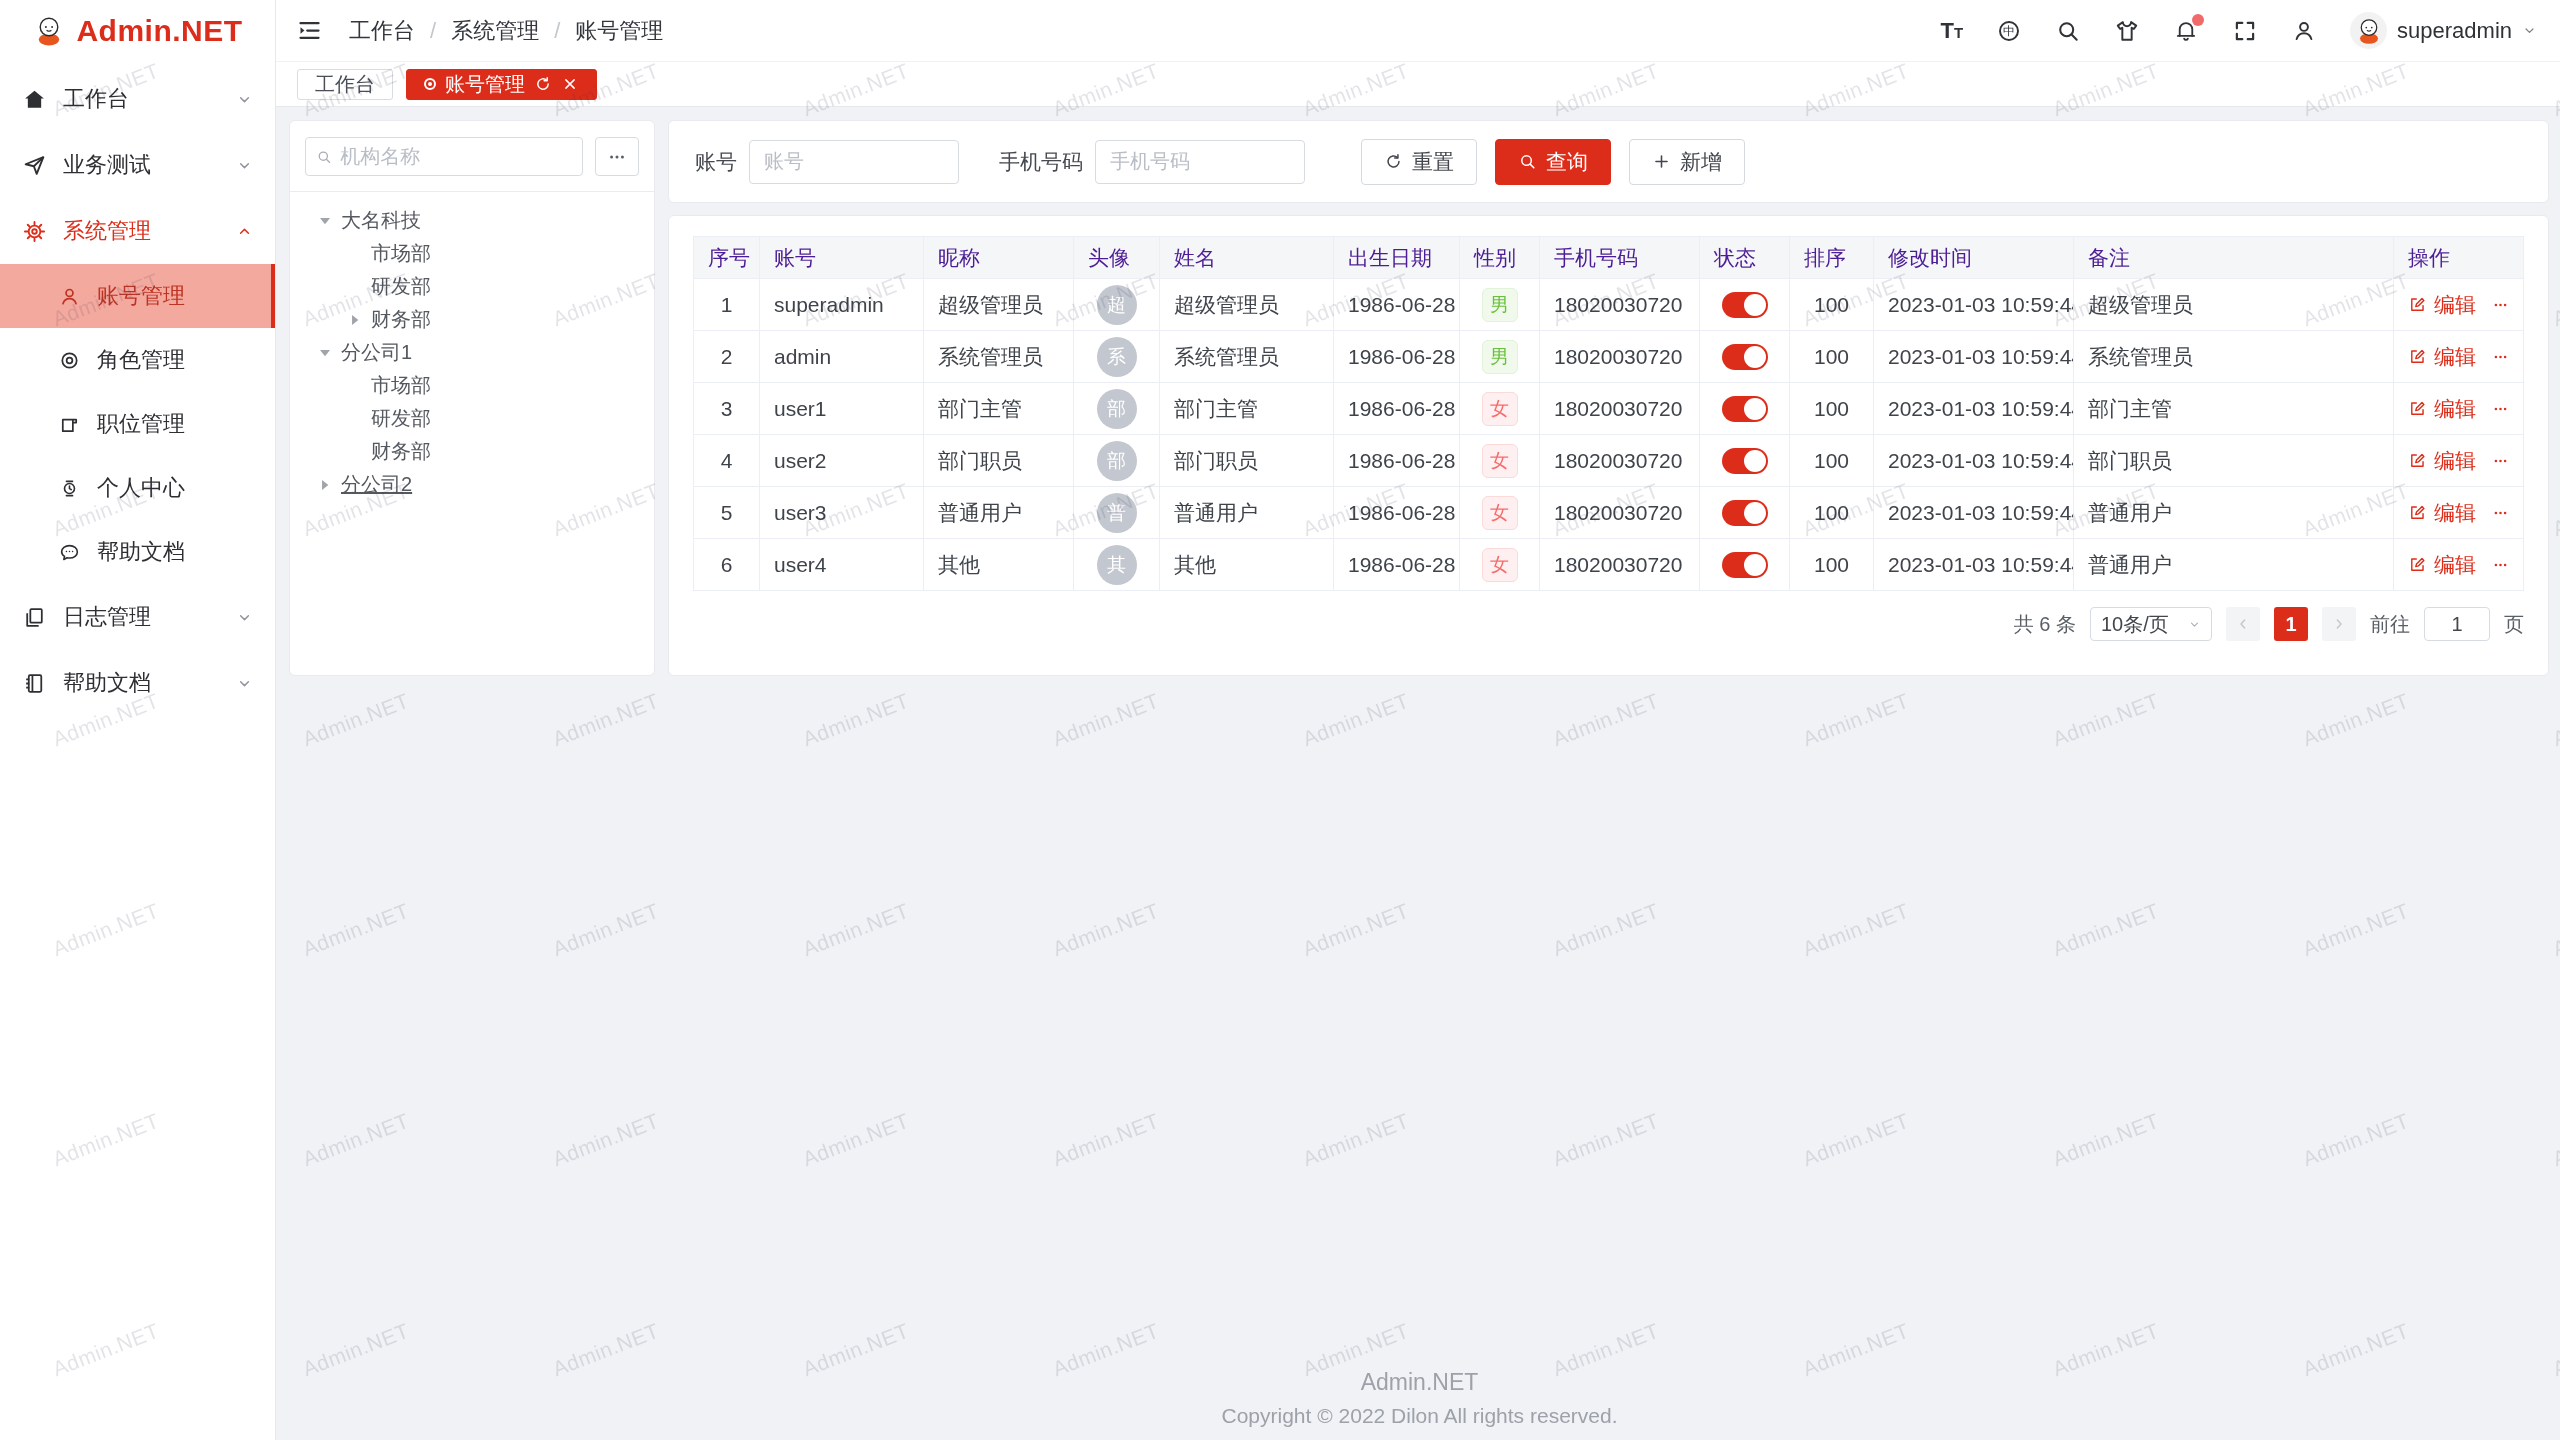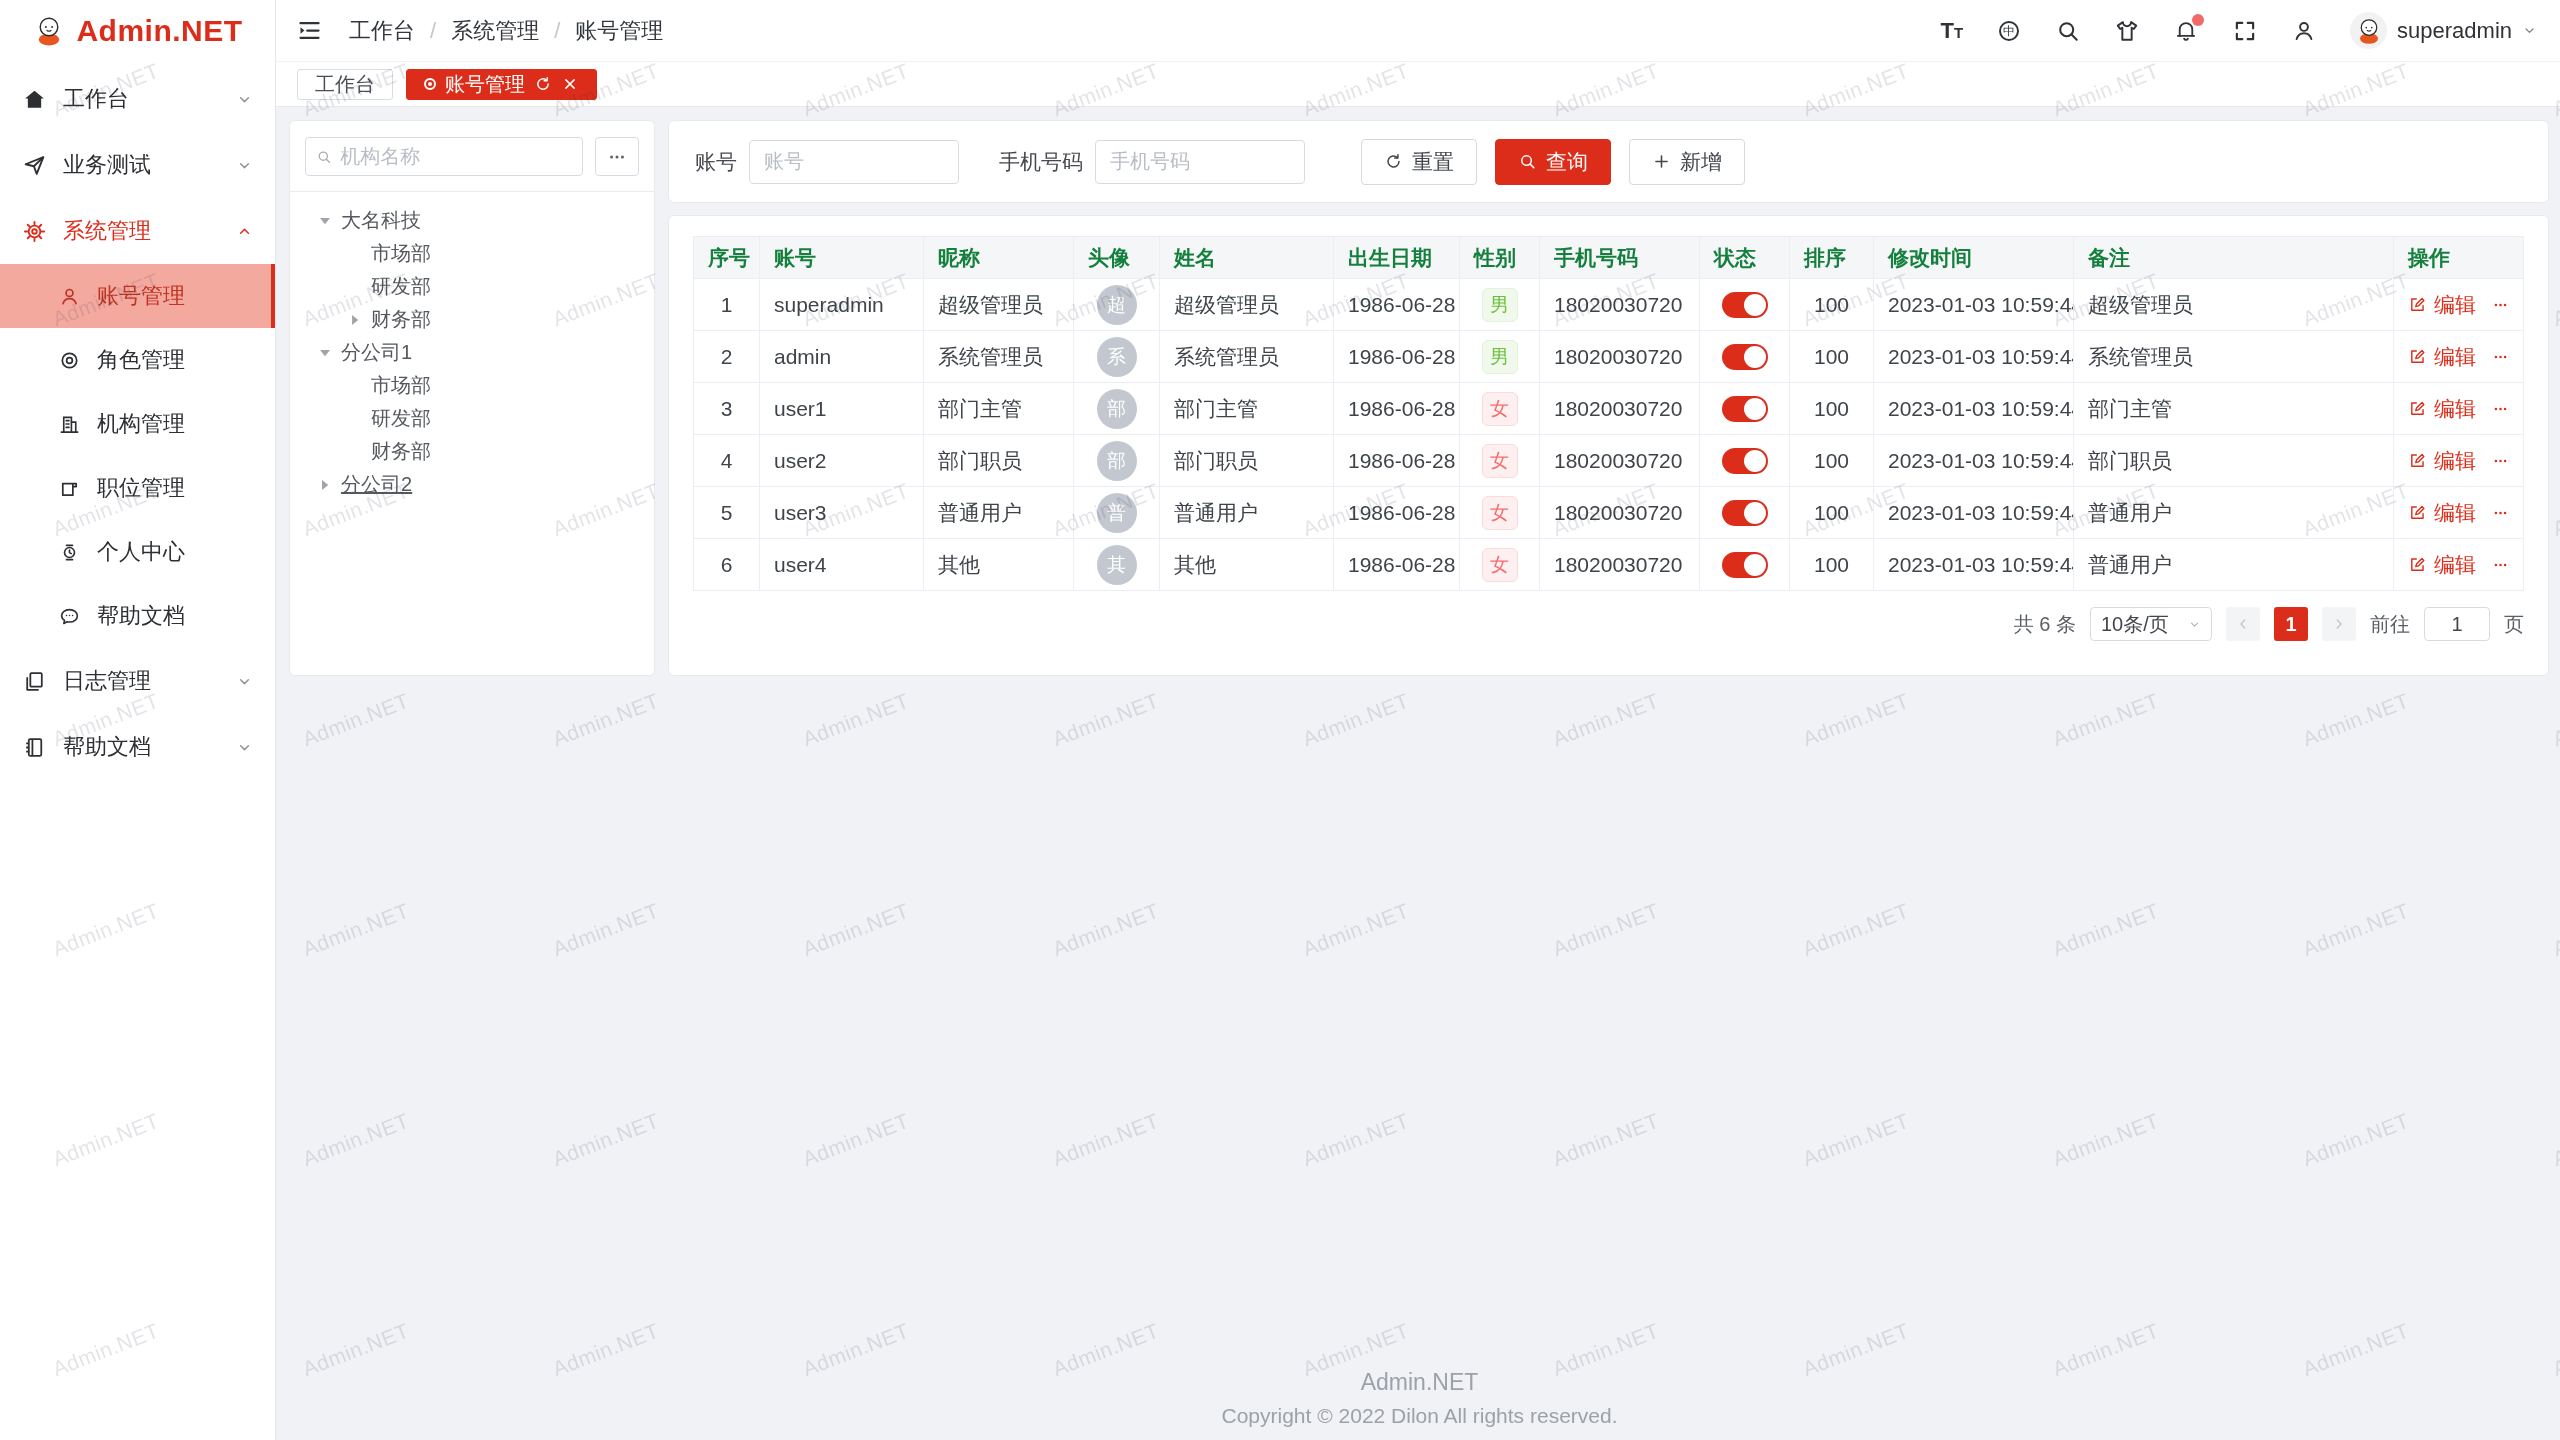--- a/index.html
+++ b/index.html
@@ -76,21 +76,21 @@
   .flabel.second { margin-left:40px; }
   .btns { display:flex; align-items:center; gap:18px; margin-left:56px; }
   .btn { height:46px; padding:0 22px; border-radius:4px; font-size:21px; display:flex; align-items:center; gap:9px; cursor:pointer; border:1px solid #d5d9e0; background:#fff; color:#43474d; font-family:inherit; }
   .btn svg { width:19px; height:19px; }
   .btn.primary { background:#DC2D1A; border-color:#DC2D1A; color:#fff; }
 
   
   .table-card { height:461px; padding:20px 24px; }
   table { width:100%; border-collapse:collapse; table-layout:fixed; }
   th,td { border:1px solid #ebeef5; font-size:21px; padding:0 14px; overflow:hidden; white-space:nowrap; }
-  th { height:42px; background:#f5f6f8; color:#15803d; font-weight:700; text-align:left;margin-top:12px; }
+  th { height:42px; background:#f5f6f8; color:#4c1d95; font-weight:400; text-align:left;margin-top:12px; }
   td { height:52px; color:#3f444b; }
   th.c, td.c { text-align:center; padding:0 4px; }
   .avatar { display:inline-flex; width:40px; height:40px; border-radius:50%; background:#c3c7cf; color:#fff; font-size:19px; align-items:center; justify-content:center; vertical-align:middle; }
   .gender { display:inline-flex; min-width:36px; height:34px; padding:0 6px; align-items:center; justify-content:center; border-radius:6px; font-size:19px; }
   .gender.male { color:#67c23a; background:#f0f9eb; border:1px solid #e1f3d8; }
   .gender.female { color:#f56c6c; background:#fef0f0; border:1px solid #fbdada; }
   .toggle { display:inline-block; width:46px; height:26px; border-radius:13px; background:#DC2D1A; position:relative; vertical-align:middle; cursor:pointer; }
   .toggle .knob { position:absolute; top:2px; right:2px; width:22px; height:22px; border-radius:50%; background:#fff; }
   .opsbox { display:flex; align-items:center; color:#DC2D1A; }
   .edit { display:flex; align-items:center; gap:7px; cursor:pointer; }
@@ -301,29 +301,20 @@
         <div class="m-item sub">
           <svg class="ic mi">
             <use href="#i-aim"></use>
           </svg>
           <span class="ml">角色管理</span>
           <svg class="ic mc">
             <use></use>
           </svg>
         </div>
 
-        <div class="m-item sub">
-          <svg class="ic mi">
-            <use href="#i-building"></use>
-          </svg>
-          <span class="ml">机构管理</span>
-          <svg class="ic mc">
-            <use></use>
-          </svg>
-        </div>
 
         <div class="m-item sub">
           <svg class="ic mi">
             <use href="#i-postcard"></use>
           </svg>
           <span class="ml">职位管理</span>
           <svg class="ic mc">
             <use></use>
           </svg>
         </div>

